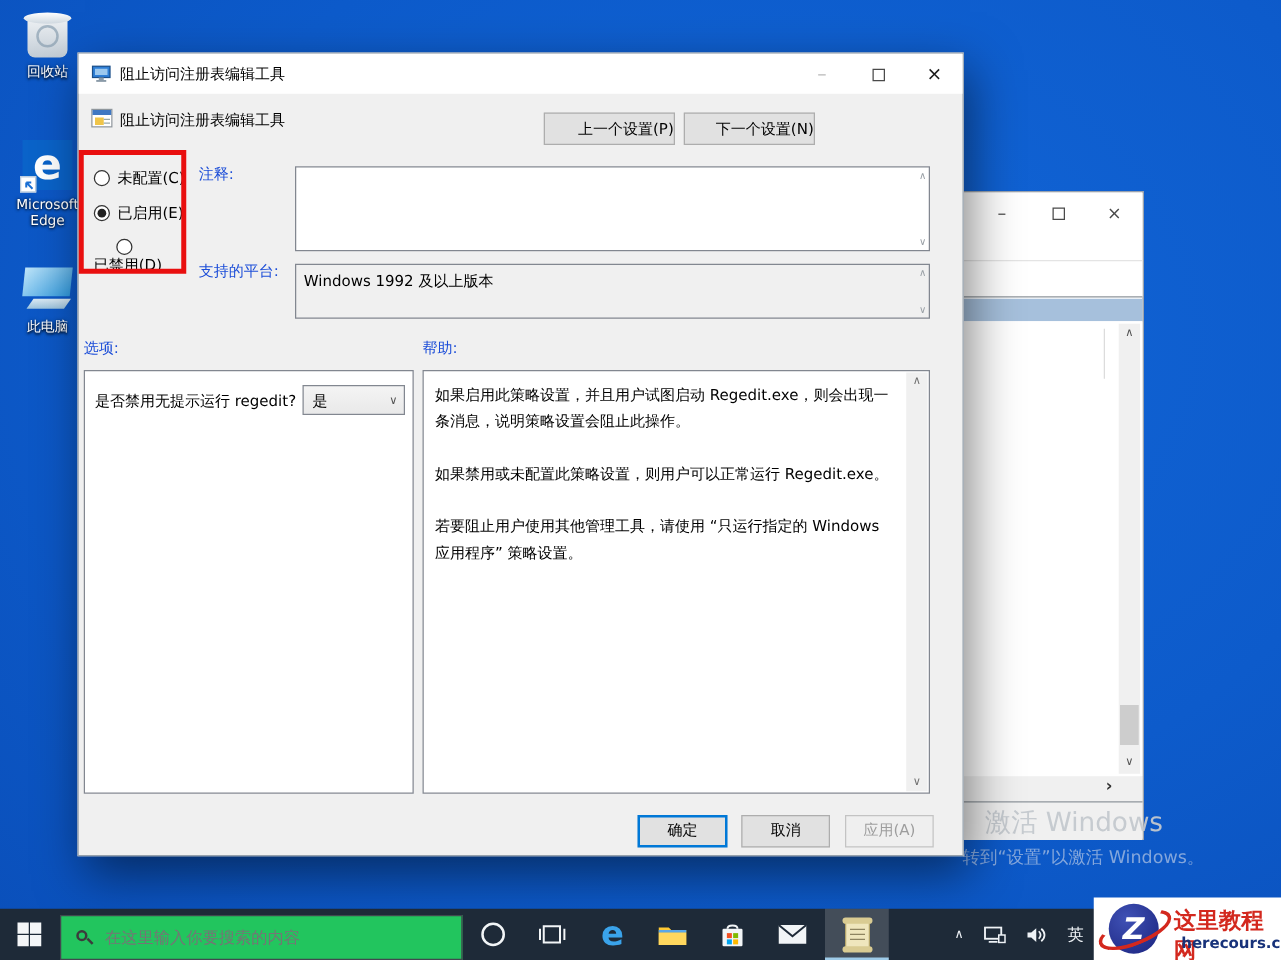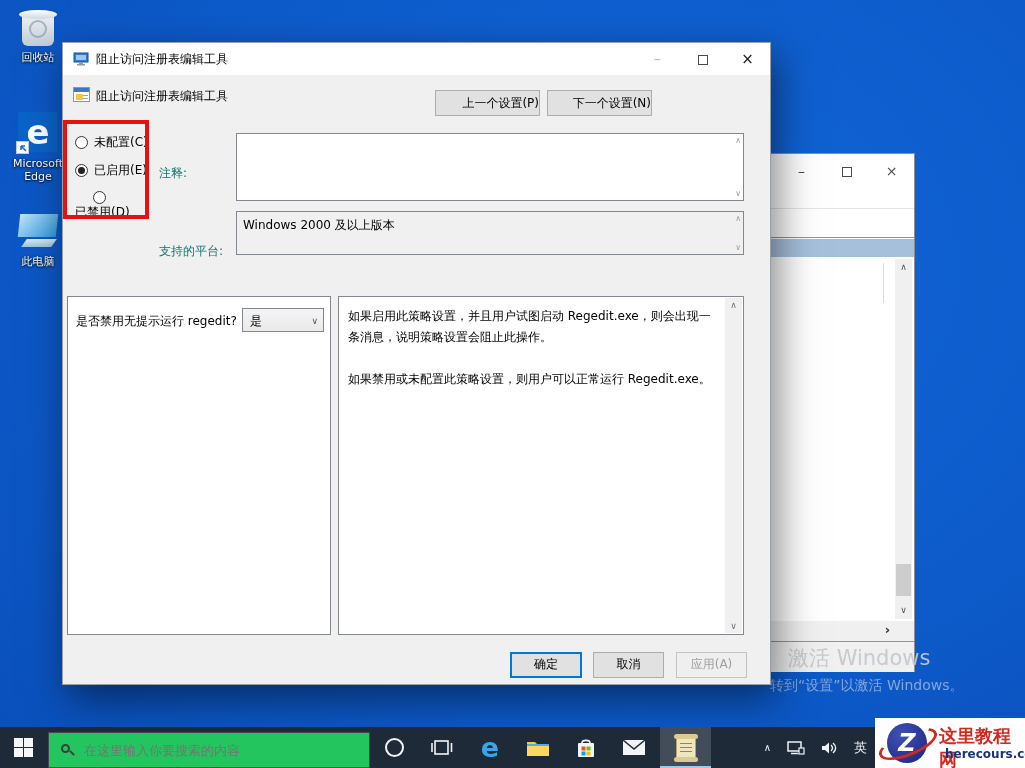--- a/index.html
+++ b/index.html
@@ -91,21 +91,21 @@
     border:4px solid #e90f0f; z-index:12; pointer-events:none; }
 
   .radio-row { position:absolute; left:12px; height:16px; display:flex; align-items:center; cursor:pointer; }
   #radio-0 { top:91px; } #radio-1 { top:119px; } #radio-2 { top:148px;flex-direction:column; }
   .radio-dot { width:13px; height:13px; border:1px solid #333; border-radius:50%; background:#fff;
     margin-right:6px; position:relative; flex:none; }
   .radio-row.checked .radio-dot::after { content:""; position:absolute; left:2px; top:2px;
     width:7px; height:7px; border-radius:50%; background:#222; }
   .radio-row .rlbl { font-size:12px; color:#000; white-space:nowrap; }
 
-  .fld-label { position:absolute; font-size:12px; color:#0f766e;margin-top:34px; }
+  .fld-label { position:absolute; font-size:12px; color:#1d4ed8; }
   #lbl-comment { left:96px; top:88px; }
   #lbl-platform { left:96px; top:166px; }
   #lbl-options { left:4px; top:227px; }
   #lbl-help { left:275px; top:227px; }
 
   .scrollpair-top, .scrollpair-bottom { position:absolute; right:2px; font-size:8px; color:#9aa0a6; }
   .scrollpair-top { top:2px; } .scrollpair-bottom { bottom:2px; }
 
   #comment-box { position:absolute; left:173px; top:90px; width:508px; height:68px;
     background:#fff; border:1px solid #828790; }
@@ -293,40 +293,41 @@
 
     <div class="fld-label" id="lbl-comment">注释:</div>
     <div id="comment-box">
       <textarea style=""></textarea>
       <span class="scrollpair-top">∧</span>
       <span class="scrollpair-bottom">∨</span>
     </div>
 
     <div class="fld-label" id="lbl-platform">支持的平台:</div>
     <div id="platform-box">
-      <span class="val">Windows 2000 及以上版本</span>
+      <span class="val">Windows 1992 及以上版本</span>
       <span class="scrollpair-top">∧</span>
       <span class="scrollpair-bottom">∨</span>
     </div>
 
     <div class="fld-label" id="lbl-options">选项:</div>
     <div class="fld-label" id="lbl-help">帮助:</div>
 
     <div class="group-box" id="options-box">
       <div id="option-question">是否禁用无提示运行 regedit?</div>
       <div id="option-dropdown">
         <span class="val">是</span>
         <span class="dd">∨</span>
       </div>
     </div>
 
     <div class="group-box" id="help-box">
       <div id="help-text">
         <p>如果启用此策略设置，并且用户试图启动 Regedit.exe，则会出现一条消息，说明策略设置会阻止此操作。</p>
         <p>如果禁用或未配置此策略设置，则用户可以正常运行 Regedit.exe。</p>
+        <p>若要阻止用户使用其他管理工具，请使用 “只运行指定的 Windows 应用程序” 策略设置。</p>
       </div>
       <div id="help-scroll">
         <span class="arr up">∧</span>
         <span class="arr dn">∨</span>
       </div>
     </div>
 
     <div class="dlg-btn" id="btn-ok">确定</div>
     <div class="dlg-btn" id="btn-cancel">取消</div>
     <div class="dlg-btn" id="btn-apply">应用(A)</div>

